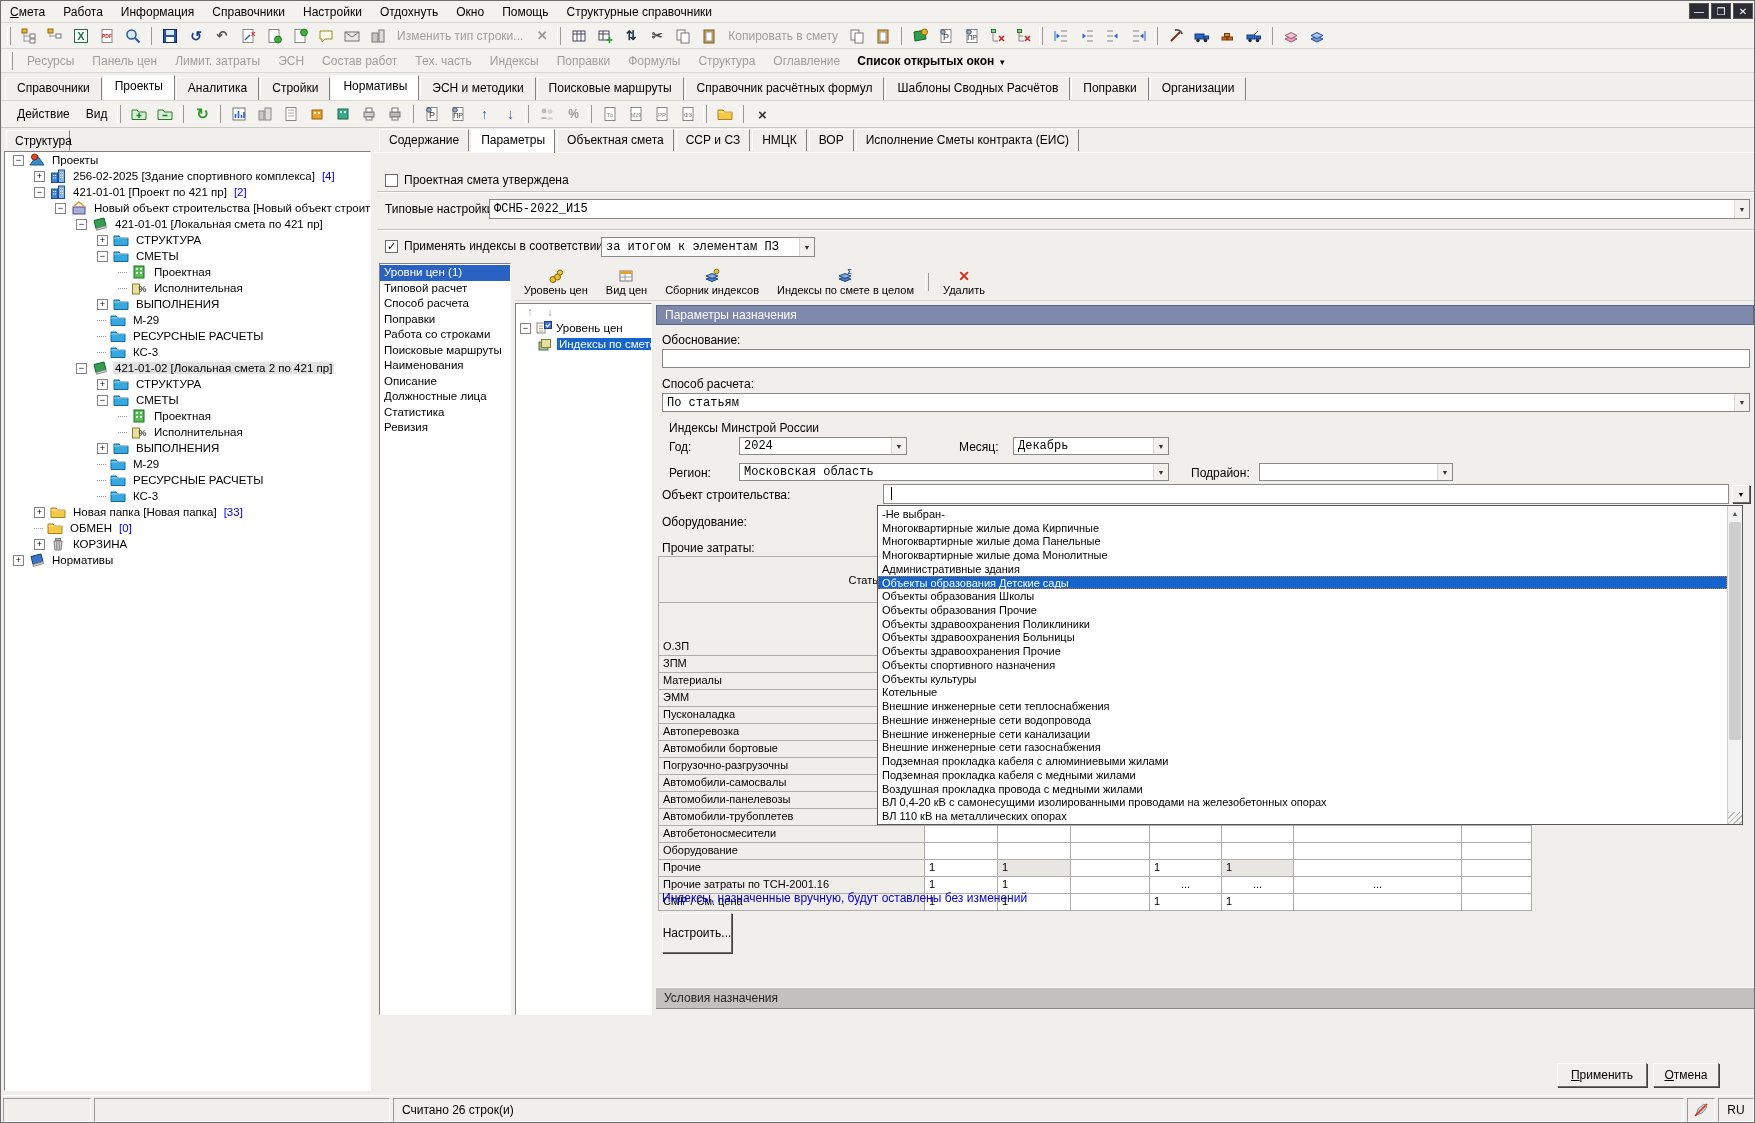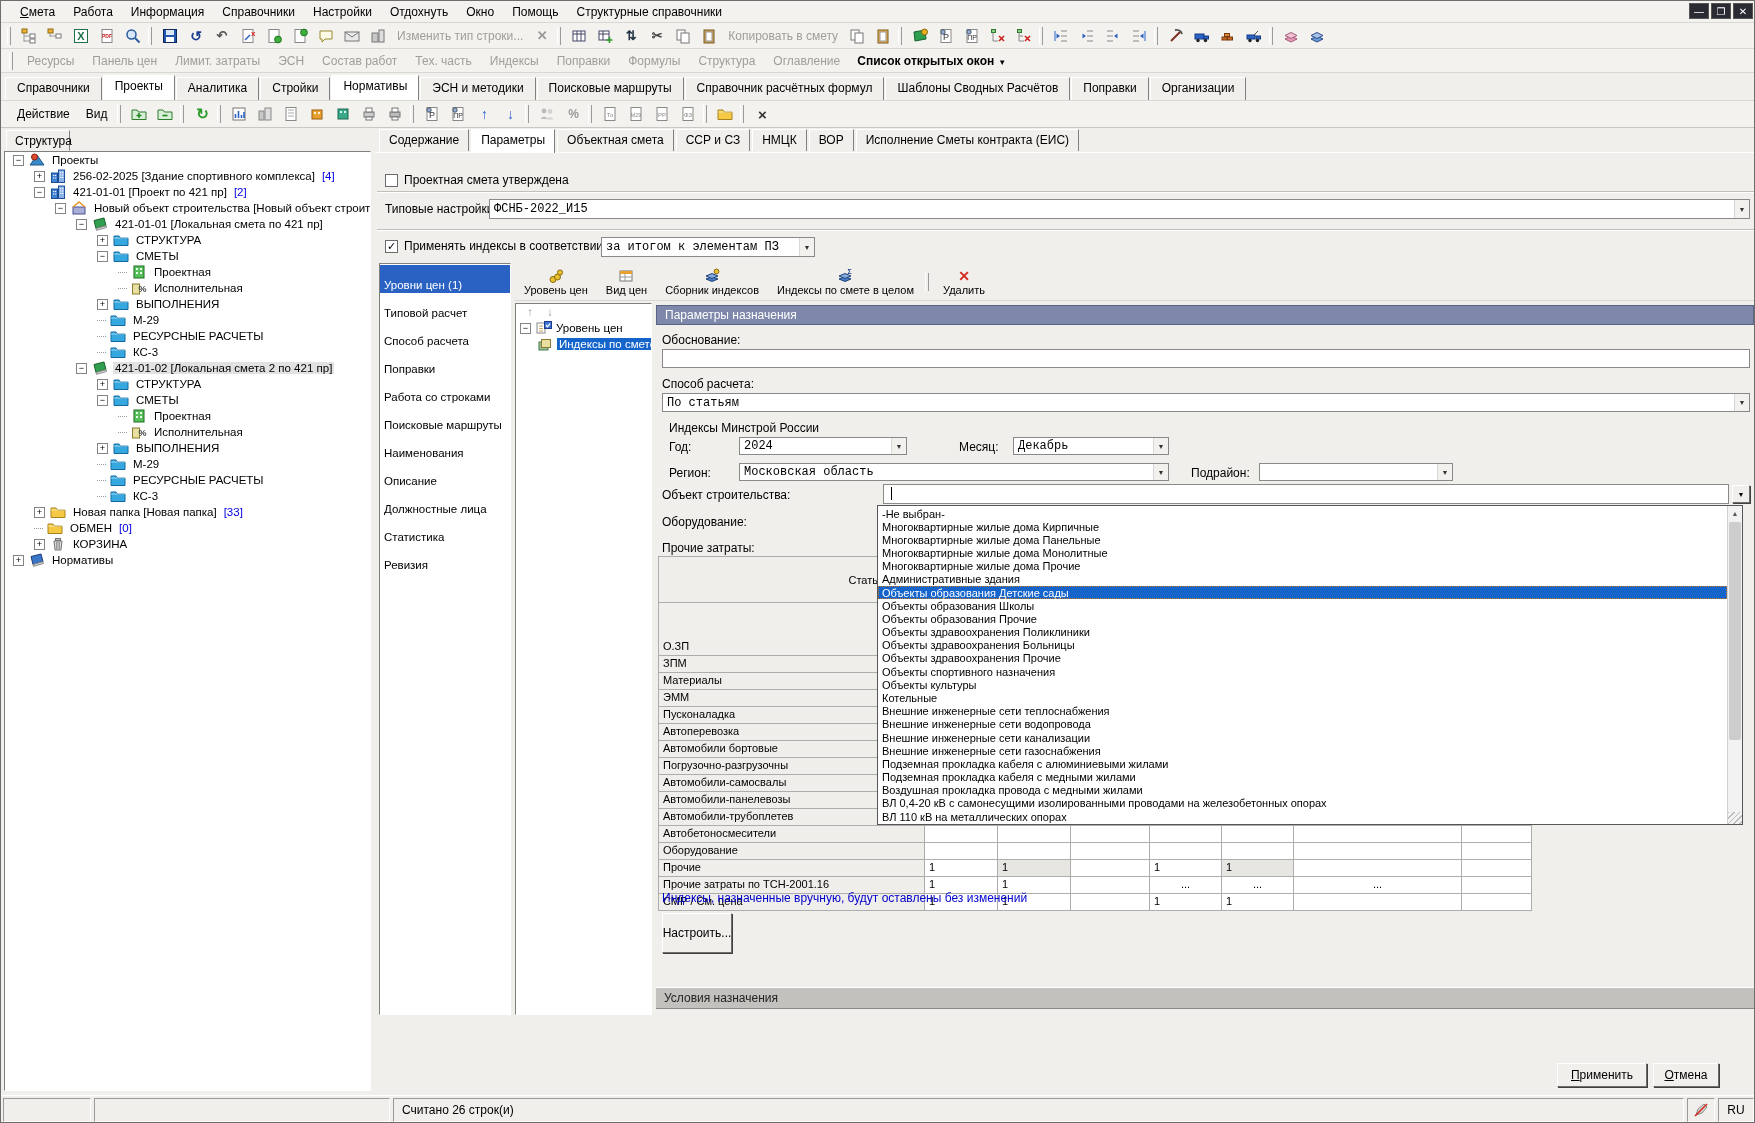--- a/index.html
+++ b/index.html
@@ -1,21 +1,21 @@
 <!DOCTYPE html>
 <html><head>
 <meta charset="utf-8">
 <style>
   html,body{margin:0;padding:0;background:#d8d6d2;}
   *{box-sizing:border-box;font-family:"Liberation Sans",sans-serif;}
   #app{position:relative;width:1755px;height:1123px;background:#f1efec;overflow:hidden;
        border:1px solid #6d6d6d;font-size:12px;color:#000;}
   .abs{position:absolute;}
   
-  #menubar{left:0;top:0;width:1755px;height:22px;background:#f4f2ef;border-bottom:1px solid #d9d7d3;display:flex;align-items:center;padding-left:10px;}
+  #menubar{left:0;top:0;width:1755px;height:22px;background:#f4f2ef;border-bottom:1px solid #d9d7d3;display:flex;align-items:center;}
   .menu-item{padding:2px 9px;cursor:default;}
   .menu-item.ufirst::first-letter{text-decoration:underline;}
   #winbtns{position:absolute;right:3px;top:2px;display:flex;gap:2px;}
   .winbtn{width:20px;height:16px;background:#2b2b33;color:#fff;display:flex;align-items:center;justify-content:center;font-size:10px;border:1px solid #555;}
   #tb1{left:0;top:22px;width:1755px;height:26px;background:#f4f2ef;border-bottom:1px solid #d9d7d3;display:flex;align-items:center;padding-left:4px;}
   #tb2{left:0;top:48px;width:1755px;height:24px;background:#f4f2ef;border-bottom:1px solid #d9d7d3;display:flex;align-items:center;padding-left:6px;}
   #wtabs{left:0;top:72px;width:1755px;height:28px;background:#f1efec;display:flex;align-items:flex-end;padding:0 0 0 4px;border-bottom:1px solid #d9d7d3;}
   #tb3{left:0;top:100px;width:1755px;height:27px;background:#f4f2ef;border-bottom:1px solid #c9c7c3;display:flex;align-items:center;padding-left:8px;}
   .grip{width:4px;height:18px;border-left:1px solid #fff;border-right:1px solid #9a9a9a;margin:0 5px 0 2px;}
   .tbtn{width:24px;height:22px;display:inline-flex;align-items:center;justify-content:center;margin:0 1px;border:1px solid transparent;}
@@ -47,21 +47,21 @@
   #rtabs{left:378px;top:128px;height:24px;display:flex;}
   .cb{width:13px;height:13px;background:#fff;border:1px solid #6a6a6a;display:inline-flex;align-items:center;justify-content:center;font-size:11px;line-height:11px;margin-right:6px;flex:none;}
   .cbrow{display:flex;align-items:center;}
   .hr{height:2px;border-top:1px solid #c2c0bc;border-bottom:1px solid #fff;}
   .field{background:#fff;border:1px solid #898989;padding:2px 4px;font-size:12px;white-space:nowrap;overflow:hidden;}
   .combo{background:#fff;border:1px solid #898989;display:flex;align-items:center;font-size:12px;}
   .combo .ctext{flex:1;padding:0 4px;white-space:nowrap;overflow:hidden;font-family:Liberation Mono, monospace;}
   .combo .carrow{width:15px;height:100%;display:flex;align-items:center;justify-content:center;font-size:7px;color:#333;border-left:1px solid #d8d8d8;background:#f3f1ee;}
   .lbl{white-space:nowrap;}
   #cats{left:378px;top:262px;width:132px;height:752px;background:#fff;border:1px solid;border-color:#808080 #fff #fff #808080;padding-top:1px;}
-  .cat{height:15.5px;padding:14px 4px;white-space:nowrap;font-size:11.5px;}
+  .cat{height:15.5px;padding:1px 4px;white-space:nowrap;font-size:11.5px;}
   .cat.sel{background:#2a62c4;color: #fff;}
   #lvlbar{left:514px;top:262px;width:1241px;height:38px;display:flex;align-items:center;border-bottom:1px solid #d9d7d3;}
   .lvlbtn{display:flex;flex-direction:column;align-items:center;justify-content:center;padding:1px 8px;height:36px;font-size:11px;white-space:nowrap;border:1px solid transparent;}
   #subtree{left:514px;top:302px;width:137px;height:712px;background:#fff;border:1px solid;border-color:#808080 #fff #fff #808080;overflow:hidden;}
   .udbtn{width:20px;height:17px;display:inline-flex;align-items:center;justify-content:center;color:#9a9a9a;font-weight:bold;}
   .strow{height:16px;display:flex;align-items:center;font-size:11.5px;white-space:nowrap;}
   .strow .ic{margin-right:3px;flex:none;}
   .stsel{background:#1464cc;color:#fff;padding:0 2px;flex:1;overflow:hidden;}
   
   #phdr{left:655px;top:304px;width:1098px;height:20px;background:#7e88aa;color:#fff;display:flex;align-items:center;padding-left:8px;border:1px solid #5c6484;}
@@ -1239,21 +1239,20 @@
         <div class="ccell" style="width: 70px;"></div>
       </div>
     </div>
 
   <div id="dropdown" class="abs">
     <div id="ddItems">
         <div class="ddi">-Не выбран-</div>
         <div class="ddi">Многоквартирные жилые дома Кирпичные</div>
         <div class="ddi">Многоквартирные жилые дома Панельные</div>
         <div class="ddi">Многоквартирные жилые дома Монолитные</div>
-        <div class="ddi">Многоквартирные жилые дома Прочие</div>
         <div class="ddi">Административные здания</div>
         <div class="ddi sel">Объекты образования Детские сады</div>
         <div class="ddi">Объекты образования Школы</div>
         <div class="ddi">Объекты образования Прочие</div>
         <div class="ddi">Объекты здравоохранения Поликлиники</div>
         <div class="ddi">Объекты здравоохранения Больницы</div>
         <div class="ddi">Объекты здравоохранения Прочие</div>
         <div class="ddi">Объекты спортивного назначения</div>
         <div class="ddi">Объекты культуры</div>
         <div class="ddi">Котельные</div>

